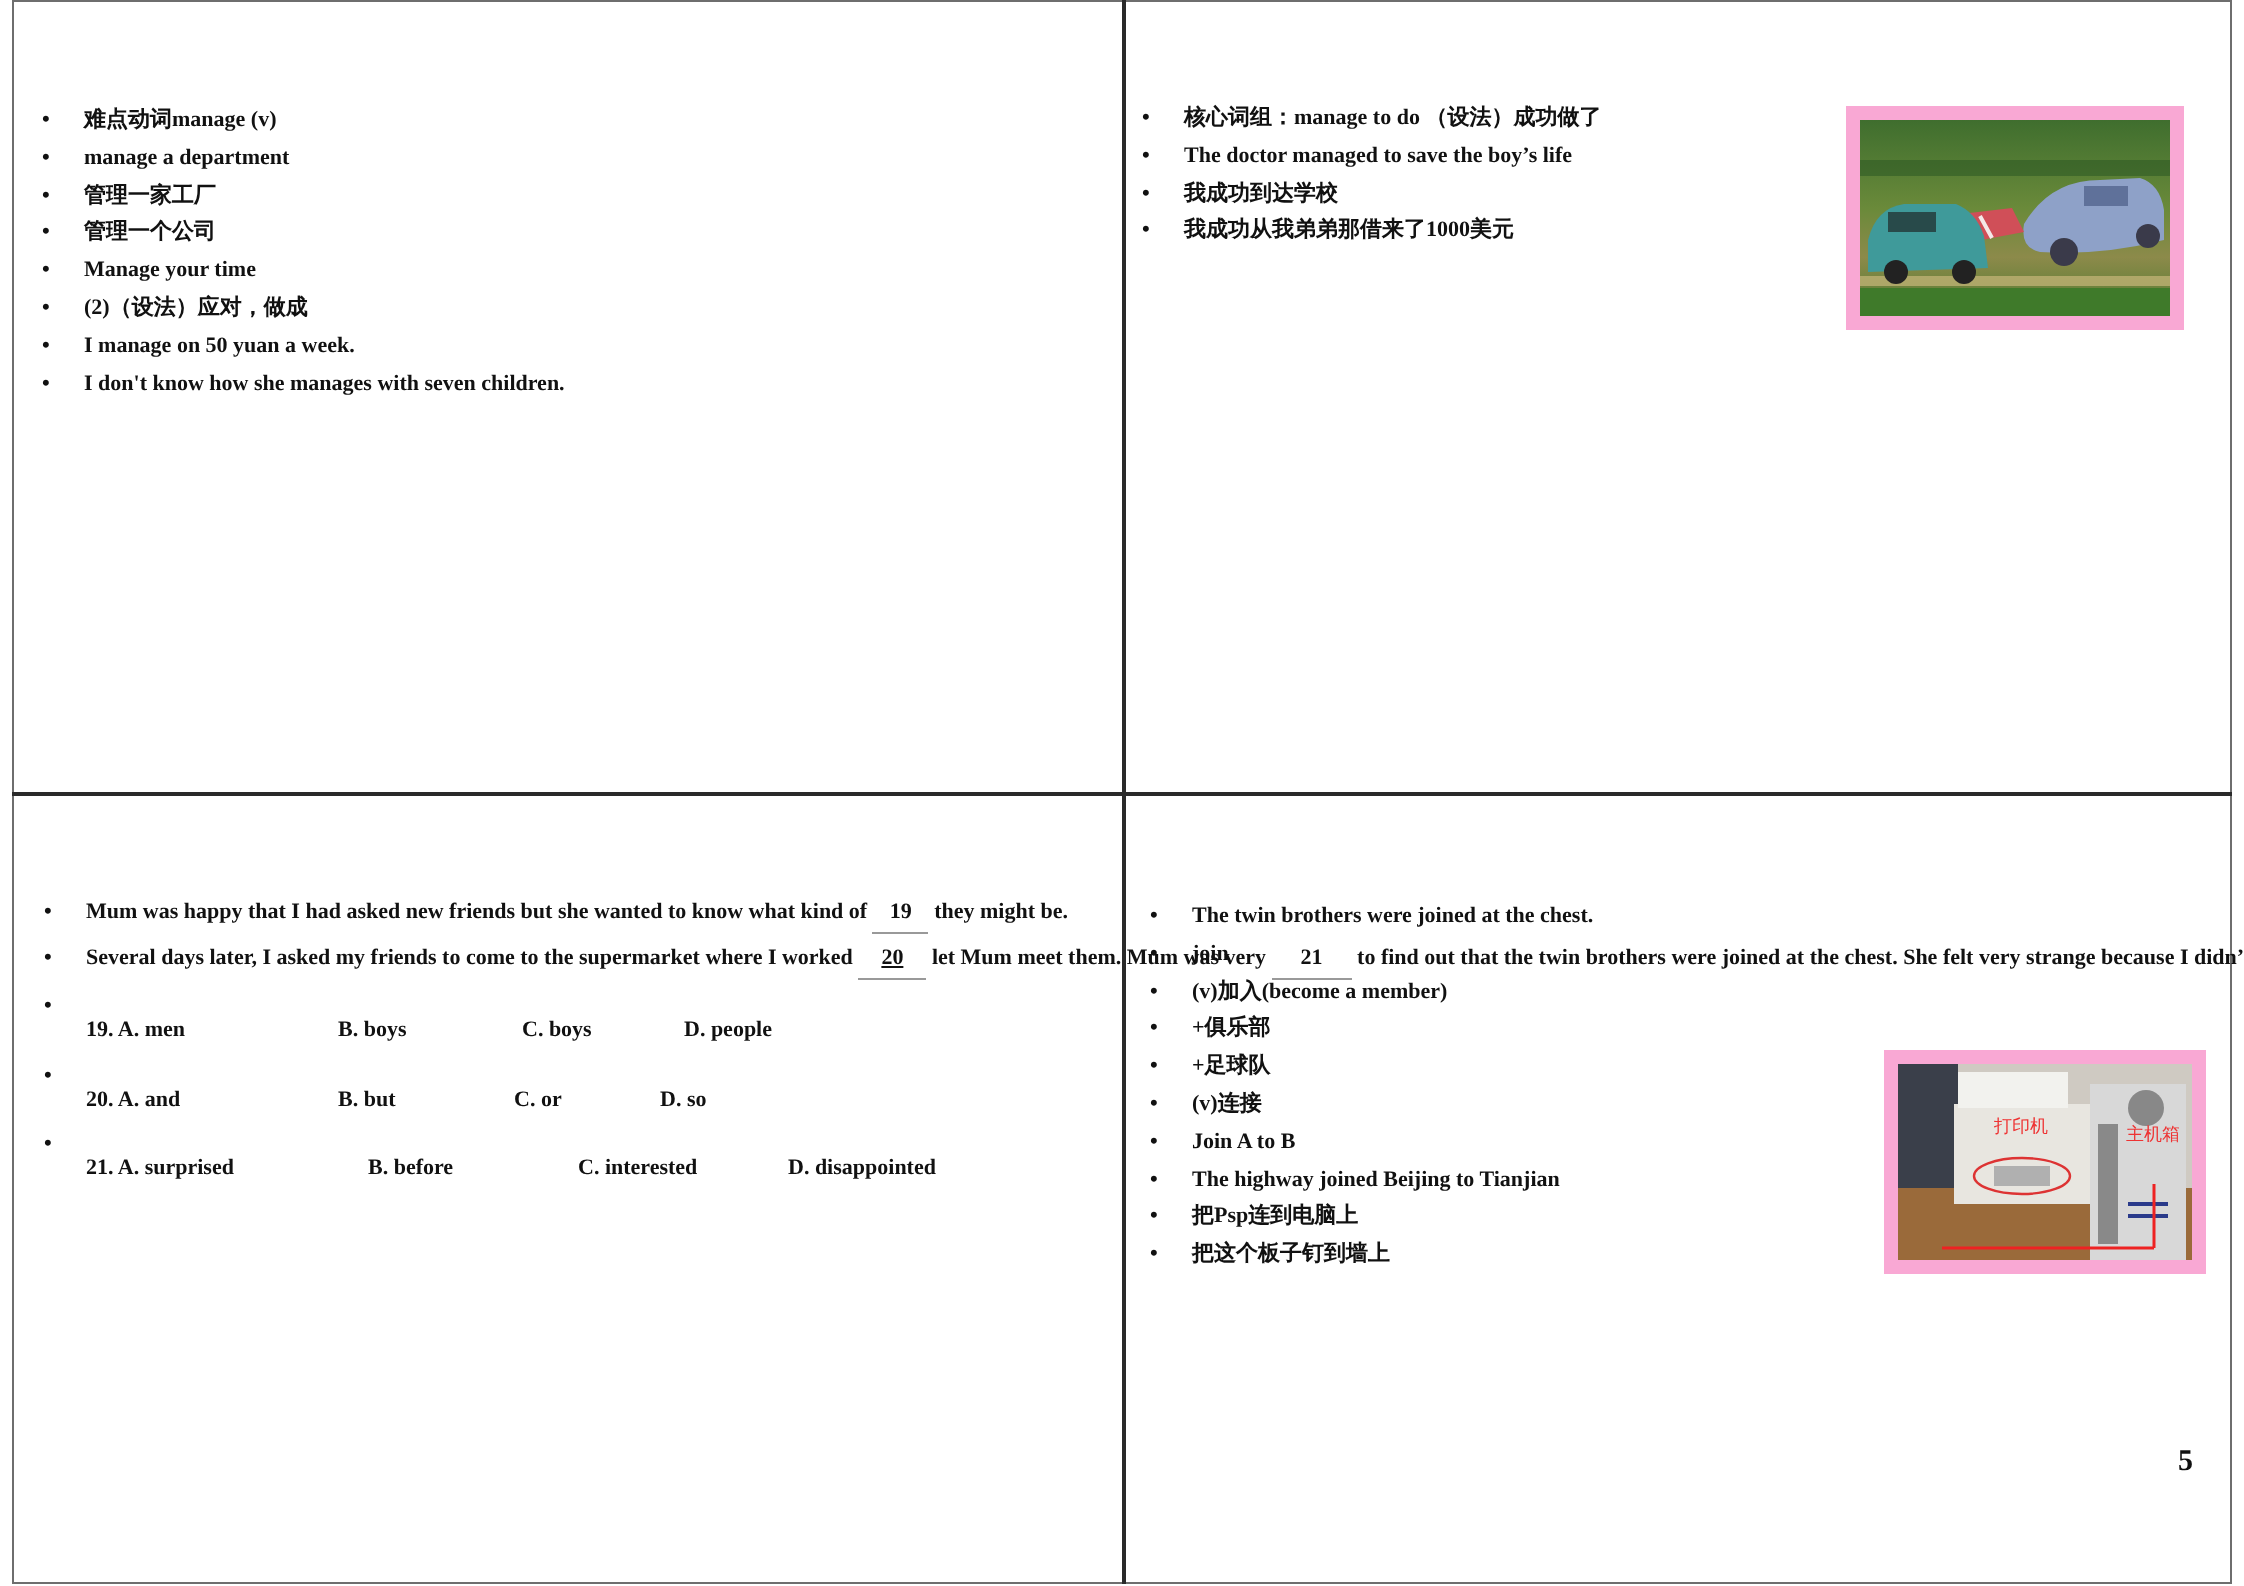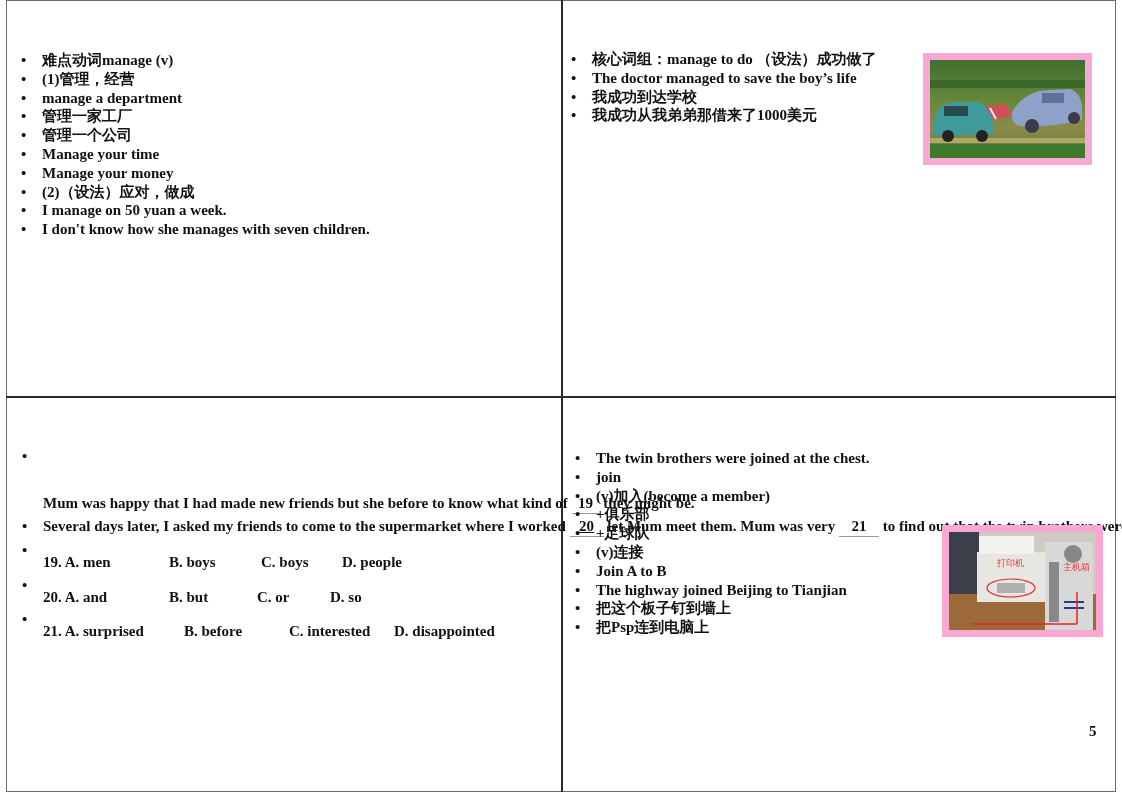--- a/index.html
+++ b/index.html
@@ -4,47 +4,45 @@
 <style>
   html, body { margin: 0; padding: 0; background: #ffffff; }
   body { width: 1122px; height: 793px; position: relative; overflow: hidden;
          font-family: "Liberation Serif", "DejaVu Serif", serif; color: #111; }
   .frame { position: absolute; left: 6px; top: 0px; width: 1110px; height: 792px;
            border: 1.5px solid #6e6e6e; box-sizing: border-box; }
   .vline { position: absolute; left: 561px; top: 0; width: 1.5px; height: 792px; background: #2a2a2a; }
   .hline { position: absolute; left: 6px; top: 396px; width: 1110px; height: 1.5px; background: #2a2a2a; }
   .slide { position: absolute; }
   ul.bl { list-style: none; margin: 0; padding: 0; }
-  ul.bl li { position: relative; font-weight: bold; font-size: 15px; line-height: 18.8px; padding-left: 21px; white-space: nowrap; }
+  ul.bl li { position: relative; font-weight: bold; font-size: 11px; line-height: 18.8px; padding-left: 21px; white-space: nowrap; }
   ul.bl li::before { content: "•"; position: absolute; left: 0; top: 0; font-weight: bold; }
   .bl2 li { font-size: 14.5px; line-height: 18.8px; }
   .q li { white-space: normal; margin-bottom: 3.6px; }
   .opts li { white-space: nowrap; margin-bottom: 4px; }
   .opt { display: inline-block; margin-top: 12px; }
   .blank { display: inline-block; border-bottom: 1px solid #999; text-align: center; font-weight: bold; }
   .pic { position: absolute; border: 7px solid #f9a8d4; overflow: hidden; }
   .pagenum { position: absolute; left: 1089px; top: 723px; font-weight: bold; font-size: 15px; }
   .right-list li { line-height: 22.5px; font-size: 14.5px; }
 </style>
 </head>
 <body>
 
 <div class="frame"></div>
 <div class="vline"></div>
 <div class="hline"></div>
 
 <div class="slide" style="left:21px; top:51px;">
   <ul class="bl bl2">
     <li>难点动词manage (v)</li>
-    <li>(1)管理，经营</li>
     <li>manage a department</li>
     <li>管理一家工厂</li>
     <li>管理一个公司</li>
     <li>Manage your time</li>
-    <li>Manage your money</li>
     <li>(2)（设法）应对，做成</li>
     <li>I manage on 50 yuan a week.</li>
     <li>I don't know how she manages with seven children.</li>
   </ul>
 </div>
 
 <div class="slide" style="left:571px; top:50px;">
   <ul class="bl right-list">
     <li>核心词组：manage to do （设法）成功做了</li>
     <li>The doctor managed to save the boy’s life</li>
@@ -77,42 +75,42 @@
 
     <path d="M4,60 Q8,44 22,42 L48,42 Q58,46 62,58 L64,74 L4,76 Z" fill="#3f9a9a"></path>
     <rect x="14" y="46" width="24" height="10" fill="#284a4a"></rect>
     <circle cx="18" cy="76" r="6" fill="#222"></circle>
     <circle cx="52" cy="76" r="6" fill="#222"></circle>
   </svg>
 </div>
 
 <div class="slide" style="left:22px; top:447px; width:520px;">
   <ul class="bl q">
-    <li><span>Mum was happy that I had made new friends but she before to know what kind of </span><span class="blank" style="width:28px;margin-top:47px;">19</span><span> they might be.</span></li>
+    <li><span>Mum was happy that I had asked new friends but she wanted to know what kind of </span><span class="blank" style="width:28px;">19</span><span> they might be.</span></li>
     <li><span>Several days later, I asked my friends to come to the supermarket where I worked </span><span class="blank" style="width:34px;text-decoration:underline;">20</span><span> let Mum meet them. Mum was very </span><span class="blank" style="width:40px;">21</span><span> to find out that the twin brothers were joined at the chest. She felt very strange because I didn’t tell her about that before.</span></li>
   </ul>
   <ul class="bl opts">
     <li><span class="opt" style="width:126px">19. A. men</span><span class="opt" style="width:92px">B. boys</span><span class="opt" style="width:81px">C. boys</span><span class="opt">D. people</span></li>
     <li><span class="opt" style="width:126px">20. A. and</span><span class="opt" style="width:88px">B. but</span><span class="opt" style="width:73px">C. or</span><span class="opt">D. so</span></li>
     <li><span class="opt" style="width:141px">21. A. surprised</span><span class="opt" style="width:105px">B. before</span><span class="opt" style="width:105px">C. interested</span><span class="opt">D. disappointed</span></li>
   </ul>
 </div>
 
 <div class="slide" style="left:575px; top:449px;">
   <ul class="bl right-list">
     <li>The twin brothers were joined at the chest.</li>
     <li>join</li>
     <li>(v)加入(become a member)</li>
     <li>+俱乐部</li>
     <li>+足球队</li>
     <li>(v)连接</li>
     <li>Join A to B</li>
     <li>The highway joined Beijing to Tianjian</li>
+    <li>把Psp连到电脑上</li>
     <li>把这个板子钉到墙上</li>
-    <li>把Psp连到电脑上</li>
   </ul>
 </div>
 <div class="pic" style="left:942px; top:525px; width:147px; height:98px;">
   <svg width="147" height="98" viewBox="0 0 147 98">
     <rect width="147" height="98" fill="#cfcac2"></rect>
     <rect x="0" y="0" width="30" height="70" fill="#3a3f4a"></rect>
     <rect x="0" y="62" width="147" height="36" fill="#9a6a3a"></rect>
     <rect x="28" y="20" width="70" height="50" fill="#e8e6e0"></rect>
     <rect x="30" y="4" width="55" height="18" fill="#f2f2ee"></rect>
     <ellipse cx="62" cy="56" rx="24" ry="9" fill="none" stroke="#d33" stroke-width="1.2"></ellipse>

